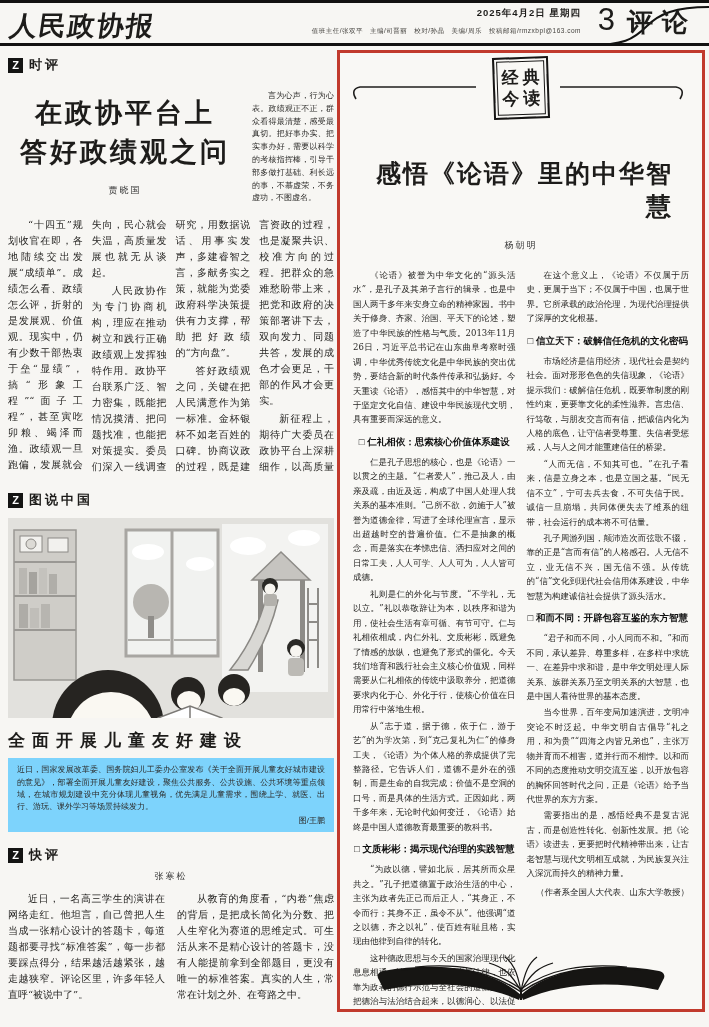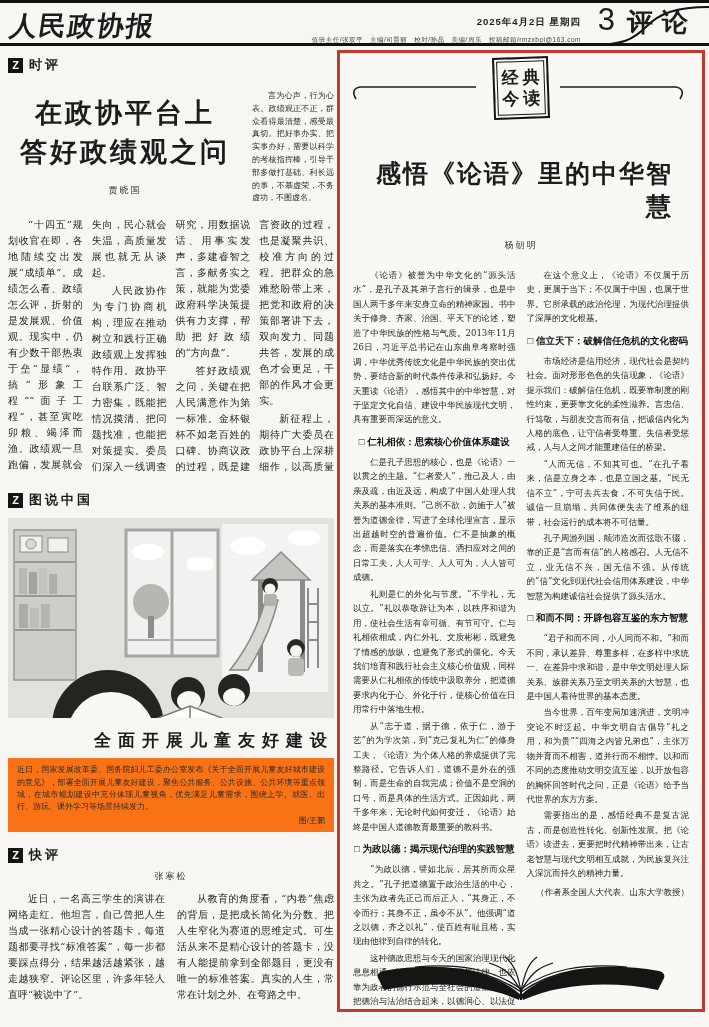--- a/index.html
+++ b/index.html
@@ -3,21 +3,21 @@
 <meta charset="utf-8">
 <style>
   html,body{margin:0;padding:0;background:#9a9a9a;}
   .page{position:relative;width:709px;height:1027px;margin:0 auto;background:#f7f6f3;
         overflow:hidden;font-family:"Liberation Sans",sans-serif;color:#1d1c1a;}
   
   .top-rule{position:absolute;left:0;top:0;width:100%;height:3px;background:#121211;}
   .masthead{position:absolute;left:10px;top:8px;font-family:"DejaVu Serif",serif;
             font-weight:bold;font-size:27px;letter-spacing:2px;transform:skewX(-8deg);}
   .head-meta{position:absolute;right:128px;top:7px;width:330px;text-align:right;}
-  .head-date{font-size:9.5px;font-weight:bold;letter-spacing:1px;margin-top:9px;}
+  .head-date{font-size:9.5px;font-weight:bold;letter-spacing:1px;}
   .head-credits{margin-top:7px;font-size:6.5px;color:#45433f;letter-spacing:.5px;white-space:nowrap;}
   .pagenum-wrap{position:absolute;right:12px;top:4px;display:flex;align-items:flex-start;gap:12px;}
   .pagenum{font-size:31px;font-weight:400;line-height:1;}
   .section-name{font-size:26px;font-weight:bold;letter-spacing:9px;line-height:1;margin-top:5px;}
   .head-curve{position:absolute;right:0;top:2px;}
   .masthead-rule{position:absolute;left:0;top:43px;width:100%;height:3px;background:#121211;}
   
   .tag{display:flex;align-items:center;gap:6px;}
   .tag-box{width:15px;height:15px;background:#141413;color:#fff;font-weight:bold;font-size:11px;
            display:flex;align-items:center;justify-content:center;line-height:1;}
@@ -31,22 +31,22 @@
   .art1-lead{width:82px;flex:none;font-family:"DejaVu Serif",serif;font-size:8px;line-height:1.6;
              text-align:justify;color:#2b2a28;text-indent:2em;margin-top:2px;}
   .art1-body{margin-top:12px;column-count:4;column-gap:9px;height:258px;overflow:hidden;}
   .body-p{font-family:"DejaVu Serif",serif;font-size:10px;line-height:1.6;text-align:justify;
           text-indent:2em;margin:0 0 2px;color:#262523;}
   .sub-head{font-size:9.5px;font-weight:bold;text-align:center;margin:9px 0 6px;color:#111;}
   .attrib{font-size:8.5px;text-align:right;margin:6px 0 0;color:#222;}
   .tag-row2{margin-top:16px;}
   .figure-art{margin-top:9px;}
   .fig-caption{font-family:"DejaVu Serif",serif;font-size:17px;font-weight:bold;letter-spacing:7px;
-               text-align:right;margin:7px 0 6px;}
-  .fig-note{background:#f97316;padding:6px 9px 5px;font-size:8px;line-height:1.55;text-align:justify;
+               text-align:left;margin:7px 0 6px;}
+  .fig-note{background:#7dd3fc;padding:6px 9px 5px;font-size:8px;line-height:1.55;text-align:justify;
             color:#2b2a28;}
   .fig-credit{text-align:right;font-size:8px;margin-top:1px;color:#2b2a28;}
   .headline2{font-size:21px;font-weight:bold;letter-spacing:3px;text-align:center;margin:12px 0 0;}
   .byline2{margin-top:6px;}
   .art2-body{margin-top:8px;column-count:2;column-gap:12px;height:112px;overflow:hidden;}
   
   .classic-box{position:absolute;left:337px;top:50px;width:362px;height:956px;
                border:3px solid #c13a2d;background:#f9f8f5;}
   .ornament{position:absolute;left:8px;top:24px;width:340px;height:26px;}
   .stamp{position:absolute;left:50%;top:4px;transform:translateX(-50%) rotate(-2deg);
@@ -209,21 +209,21 @@
     <div class="classic-inner">
       <h1 class="headline3">感悟《论语》里的中华智慧</h1>
       <div class="byline" style="margin-top:9px;">杨朝明</div>
       <div class="classic-cols">
         <div class="ccol">
             <p class="body-p">《论语》被誉为中华文化的“源头活水”，是孔子及其弟子言行的辑录，也是中国人两千多年来安身立命的精神家园。书中关于修身、齐家、治国、平天下的论述，塑造了中华民族的性格与气质。2013年11月26日，习近平总书记在山东曲阜考察时强调，中华优秀传统文化是中华民族的突出优势，要结合新的时代条件传承和弘扬好。今天重读《论语》，感悟其中的中华智慧，对于坚定文化自信、建设中华民族现代文明，具有重要而深远的意义。</p>
             <h4 class="sub-head">□ 仁礼相依：思索核心价值体系建设</h4>
             <p class="body-p">仁是孔子思想的核心，也是《论语》一以贯之的主题。“仁者爱人”，推己及人，由亲及疏，由近及远，构成了中国人处理人我关系的基本准则。“己所不欲，勿施于人”被誉为道德金律，写进了全球伦理宣言，显示出超越时空的普遍价值。仁不是抽象的概念，而是落实在孝悌忠信、洒扫应对之间的日常工夫，人人可学、人人可为，人人皆可成德。</p>
             <p class="body-p">礼则是仁的外化与节度。“不学礼，无以立。”礼以恭敬辞让为本，以秩序和谐为用，使社会生活有章可循、有节可守。仁与礼相依相成，内仁外礼、文质彬彬，既避免了情感的放纵，也避免了形式的僵化。今天我们培育和践行社会主义核心价值观，同样需要从仁礼相依的传统中汲取养分，把道德要求内化于心、外化于行，使核心价值在日用常行中落地生根。</p>
             <p class="body-p">从“志于道，据于德，依于仁，游于艺”的为学次第，到“克己复礼为仁”的修身工夫，《论语》为个体人格的养成提供了完整路径。它告诉人们，道德不是外在的强制，而是生命的自我完成；价值不是空洞的口号，而是具体的生活方式。正因如此，两千多年来，无论时代如何变迁，《论语》始终是中国人道德教育最重要的教科书。</p>
-            <h4 class="sub-head">□ 为政以德：揭示现代治理的实践智慧</h4>
+            <h4 class="sub-head">□ 文质彬彬：揭示现代治理的实践智慧</h4>
             <p class="body-p">“为政以德，譬如北辰，居其所而众星共之。”孔子把道德置于政治生活的中心，主张为政者先正己而后正人，“其身正，不令而行；其身不正，虽令不从”。他强调“道之以德，齐之以礼”，使百姓有耻且格，实现由他律到自律的转化。</p>
             <p class="body-p">这种德政思想与今天的国家治理现代化息息相通。治理不仅依靠制度与法律，也依靠为政者的德行示范与全社会的道德共识。把德治与法治结合起来，以德润心、以法促行，正是《论语》为现代治理贡献的实践智慧。两千五百多年过去，这些话语依然具有直抵人心的力量。</p>
           </div>
         <div class="ccol">
             <p class="body-p">在这个意义上，《论语》不仅属于历史，更属于当下；不仅属于中国，也属于世界。它所承载的政治伦理，为现代治理提供了深厚的文化根基。</p>
             <h4 class="sub-head">□ 信立天下：破解信任危机的文化密码</h4>
             <p class="body-p">市场经济是信用经济，现代社会是契约社会。面对形形色色的失信现象，《论语》提示我们：破解信任危机，既要靠制度的刚性约束，更要靠文化的柔性滋养。言忠信、行笃敬，与朋友交言而有信，把诚信内化为人格的底色，让守信者受尊重、失信者受惩戒，人与人之间才能重建信任的桥梁。</p>
             <p class="body-p">“人而无信，不知其可也。”在孔子看来，信是立身之本，也是立国之基。“民无信不立”，宁可去兵去食，不可失信于民。诚信一旦崩塌，共同体便失去了维系的纽带，社会运行的成本将不可估量。</p>
             <p class="body-p">孔子周游列国，颠沛造次而弦歌不辍，靠的正是“言而有信”的人格感召。人无信不立，业无信不兴，国无信不强。从传统的“信”文化到现代社会信用体系建设，中华智慧为构建诚信社会提供了源头活水。</p>
             <h4 class="sub-head">□ 和而不同：开辟包容互鉴的东方智慧</h4>

